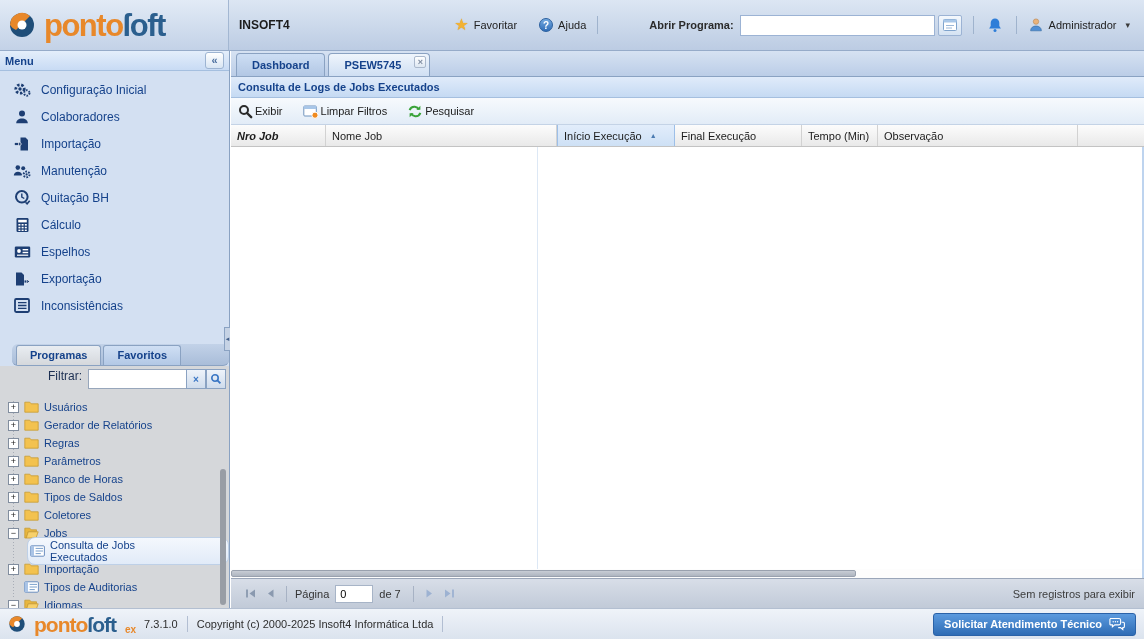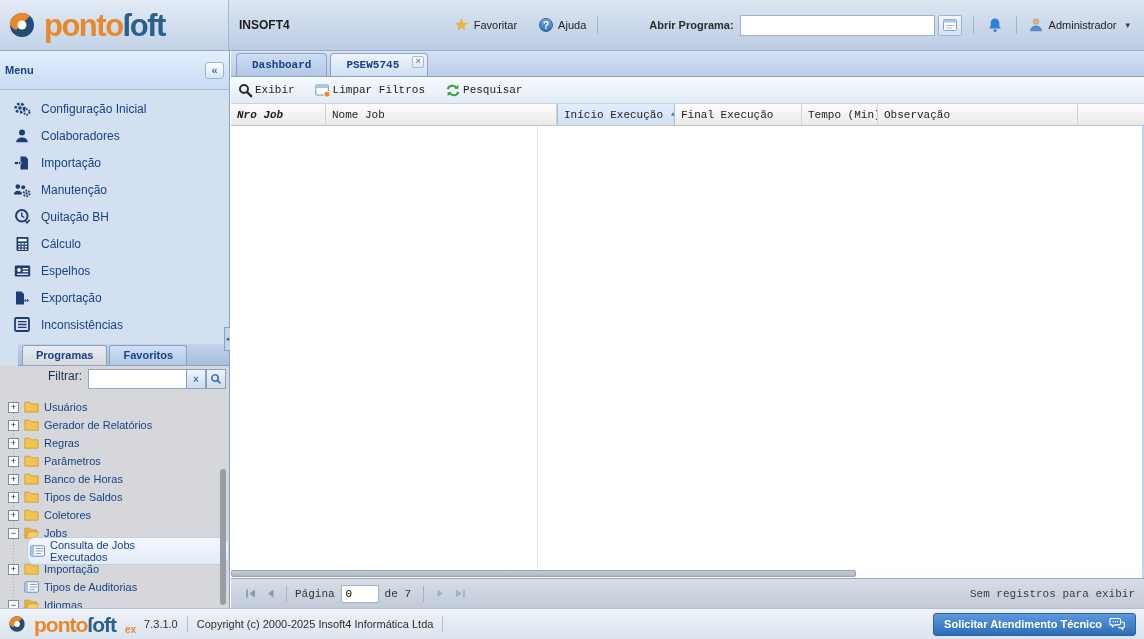--- a/index.html
+++ b/index.html
@@ -51,40 +51,41 @@
     display:flex; align-items:center; justify-content:center;
   }
   .caret { color:#3a3a3a; font-size:9px; margin-left:4px; }
 
   
   .sidebar {
     position:absolute; top:51px; left:0; width:230px; bottom:31px;
     background:#d3e0f2; border-right:1px solid #8aa2c2;
   }
   .menu-header {
-    height:39px; background:linear-gradient(#e4eefb,#c8dbf4);
+    height:20px; background:linear-gradient(#e4eefb,#c8dbf4);
     border-bottom:1px solid #a5bfdf;
     display:flex; align-items:center; padding:0 5px;
     color:#15428b; font-weight:bold;
   }
   .collapse-btn {
     margin-left:auto; width:19px; height:17px; border:1px solid #9db4d2; border-radius:3px;
     background:linear-gradient(#ffffff,#d8e5f3);
     color:#4a6e9e; font-weight:bold; font-size:11px; text-align:center; line-height:15px;
     cursor:default;
   }
   .menu-list { padding-top:5px; }
   .menu-item { height:27px; display:flex; align-items:center; padding-left:12px; color:#15428b; font-size:12px; }
   .micon { width:20px; display:flex; justify-content:center; margin-right:9px; flex-shrink:0; }
 
   .prog-tabs {
-    position:absolute; top:293px; left:18px; right:0; height:22px;
+    position:absolute; top:293px; left:12px; right:0; height:22px;
     background:linear-gradient(#c2d2e8,#a9bdd9);
     display:flex; align-items:flex-end; padding-left:4px; gap:2px;
     border-bottom:1px solid #8aa2c2;
+    border-radius:6px;
   }
   .ptab {
     height:20px; line-height:19px; padding:0 13px;
     border:1px solid #8aa2c2; border-bottom:none; border-radius:3px 3px 0 0;
     background:linear-gradient(#cfdff4,#b3c8e5);
     color:#15428b; font-weight:bold;
   }
   .ptab.active { background:linear-gradient(#e9edf2,#d5d8dc); }
 
   .lower { position:absolute; top:315px; left:0; right:0; bottom:0; background:#d5d7da; }
@@ -124,21 +125,21 @@
   .split-arrow {
     position:absolute; right:-1px; top:276px; width:6px; height:24px;
     background:#c6d3e5; border:1px solid #8aa2c2; border-right:none;
     display:flex; align-items:center; justify-content:center;
     color:#44618c; font-size:6px;
   }
 
   
   .main {
     position:absolute; left:231px; top:51px; right:0; bottom:31px;
-    display:flex; flex-direction:column; background:#fff;font-family:Liberation Mono, monospace;
+    display:flex; flex-direction:column; background:#fff;
   }
   .main-tabstrip {
     height:26px; flex-shrink:0;
     background:linear-gradient(#d6e2f2,#bbcde7);
     border-bottom:1px solid #8aa2c2;
     display:flex; align-items:flex-end; padding-left:5px; gap:3px;
   }
   .mtab {
     height:23px; line-height:22px; padding:0 15px;
     border:1px solid #8aa2c2; border-bottom:none; border-radius:4px 4px 0 0;
@@ -547,20 +548,23 @@
 
 <div class="main">
   <div class="main-tabstrip">
     <div class="mtab"><span>Dashboard</span></div>
     <div class="mtab active">
       <span>PSEW5745</span>
       <span class="mtab-close">×</span>
     </div>
   </div>
 
+  <div class="panel-header">
+    <span>Consulta de Logs de Jobs Executados</span>
+  </div>
 
   <div class="toolbar">
     <div class="tbtn">
       <span>
         <svg width="15" height="15" viewBox="0 0 15 15">
           <circle cx="6" cy="6" r="4" fill="none" stroke="#2b2b2b" stroke-width="2"></circle>
           <path d="M9 9l4.2 4.2" stroke="#2b2b2b" stroke-width="2.4" stroke-linecap="round"></path>
         </svg>
       </span>
       <span>Exibir</span>

